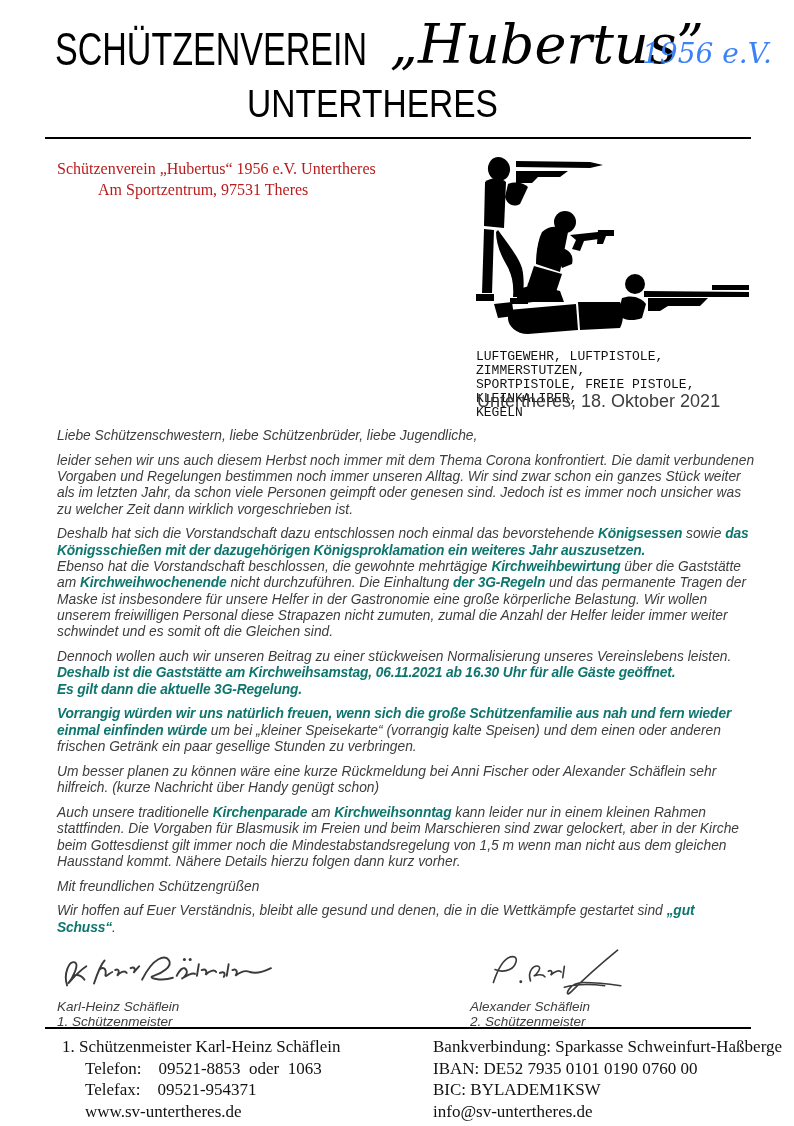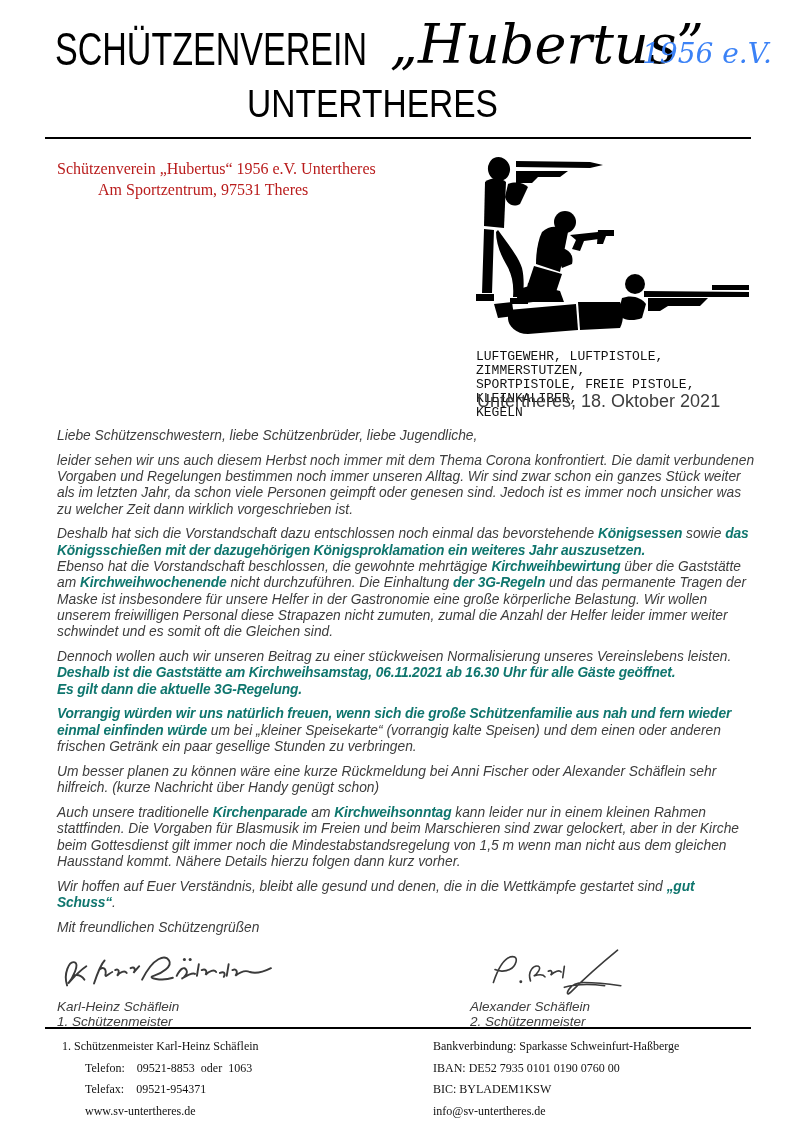--- a/index.html
+++ b/index.html
@@ -37,21 +37,21 @@
   .body p{margin:0 0 8.5px 0;white-space:pre-wrap;}
   .body b{font-weight:700;letter-spacing:-0.15px;color:#0f766e;}
   .sig-row{display:flex;margin-top:2px;}
   .sig-col{width:413px;}
   .sig-col.right{width:285px;}
   .sig-svg{display:block;height:50px;margin:2px 0 2px 0;}
   .sig-name{font-size:13.5px;line-height:15.5px;color:#3d3d3d;}
 
   
   .f-col{position:absolute;top:1036px;font-family:"Liberation Serif",serif;
-         font-size:12px;line-height:21.5px;color:#111;}
+         font-size:17px;line-height:21.5px;color:#111;}
   .f-left{left:62px;}
   .f-right{left:433px;}
   .f-indent{padding-left:23px;}
 </style>
 </head>
 <body>
 
 <div class="page">
 
   <div class="t-main">SCHÜTZENVEREIN</div>
@@ -105,22 +105,22 @@
   <div class="date-line">Untertheres, 18. Oktober 2021</div>
 
   <div class="body">
     <p>Liebe Schützenschwestern, liebe Schützenbrüder, liebe Jugendliche,</p>
     <p><span>leider sehen wir uns auch diesem Herbst noch immer mit dem Thema Corona konfrontiert. Die damit verbundenen Vorgaben und Regelungen bestimmen noch immer unseren Alltag. Wir sind zwar schon ein ganzes Stück weiter als im letzten Jahr, da schon viele Personen geimpft oder genesen sind. Jedoch ist es immer noch unsicher was zu welcher Zeit dann wirklich vorgeschrieben ist.</span></p>
     <p><span>Deshalb hat sich die Vorstandschaft dazu entschlossen noch einmal das bevorstehende </span><b>Königsessen</b><span> sowie </span><b>das Königsschießen mit der dazugehörigen Königsproklamation ein weiteres Jahr auszusetzen.</b><br><span>Ebenso hat die Vorstandschaft beschlossen, die gewohnte mehrtägige </span><b>Kirchweihbewirtung</b><span> über die Gaststätte am </span><b>Kirchweihwochenende</b><span> nicht durchzuführen. Die Einhaltung </span><b>der 3G-Regeln</b><span> und das permanente Tragen der Maske ist insbesondere für unsere Helfer in der Gastronomie eine große körperliche Belastung. Wir wollen unserem freiwilligen Personal diese Strapazen nicht zumuten, zumal die Anzahl der Helfer leider immer weiter schwindet und es somit oft die Gleichen sind.</span></p>
     <p><span>Dennoch wollen auch wir unseren Beitrag zu einer stückweisen Normalisierung unseres Vereinslebens leisten.</span><br><b>Deshalb ist die Gaststätte am Kirchweihsamstag, 06.11.2021 ab 16.30 Uhr für alle Gäste geöffnet.</b><br><b>Es gilt dann die aktuelle 3G-Regelung.</b></p>
     <p><b>Vorrangig würden wir uns natürlich freuen, wenn sich die große Schützenfamilie aus nah und fern wieder einmal einfinden würde</b><span> um bei „kleiner Speisekarte“ (vorrangig kalte Speisen) und dem einen oder anderen frischen Getränk ein paar gesellige Stunden zu verbringen.</span></p>
     <p><span>Um besser planen zu können wäre eine kurze Rückmeldung bei Anni Fischer oder Alexander Schäflein sehr hilfreich. (kurze Nachricht über Handy genügt schon)</span></p>
     <p><span>Auch unsere traditionelle </span><b>Kirchenparade</b><span> am </span><b>Kirchweihsonntag</b><span> kann leider nur in einem kleinen Rahmen stattfinden. Die Vorgaben für Blasmusik im Freien und beim Marschieren sind zwar gelockert, aber in der Kirche beim Gottesdienst gilt immer noch die Mindestabstandsregelung von 1,5 m wenn man nicht aus dem gleichen Hausstand kommt. Nähere Details hierzu folgen dann kurz vorher.</span></p>
+    <p>Mit freundlichen Schützengrüßen</p>
     <p><span>Wir hoffen auf Euer Verständnis, bleibt alle gesund und denen, die in die Wettkämpfe gestartet sind </span><b>„gut Schuss“</b><span>.</span></p>
-    <p>Mit freundlichen Schützengrüßen</p>
 
     <div class="sig-row">
       <div class="sig-col">
         <svg class="sig-svg" width="225" height="50" viewBox="0 0 225 52" aria-hidden="true">
           <g fill="none" stroke="#3a3a3a" stroke-width="2" stroke-linecap="round">
             <path d="M6 40 C2 28 8 14 14 16 C19 18 12 32 7 38 C14 30 20 24 26 20 M12 30 C17 28 21 30 24 34"></path>
             <path d="M34 38 C38 26 41 18 45 14 M39 24 C43 20 47 22 46 28 C45 33 49 28 53 26 M56 24 C60 22 61 26 58 30 C61 26 66 24 68 27 M72 22 C76 20 78 23 75 27 L81 20"></path>
             <path d="M84 34 C96 10 108 8 112 14 C116 20 104 28 96 30 C88 32 104 36 116 32"></path>
             <path d="M120 30 C124 22 128 20 130 24 C132 27 128 32 125 33 C130 30 136 26 139 28 M143 18 L141 30 M146 24 C150 22 152 25 150 29 C154 25 159 23 161 26 M165 27 C169 25 171 27 169 31 M174 18 L172 30 M178 24 C182 22 184 26 181 30 C186 26 192 24 196 26 C202 28 210 26 218 22"></path>
           </g>

